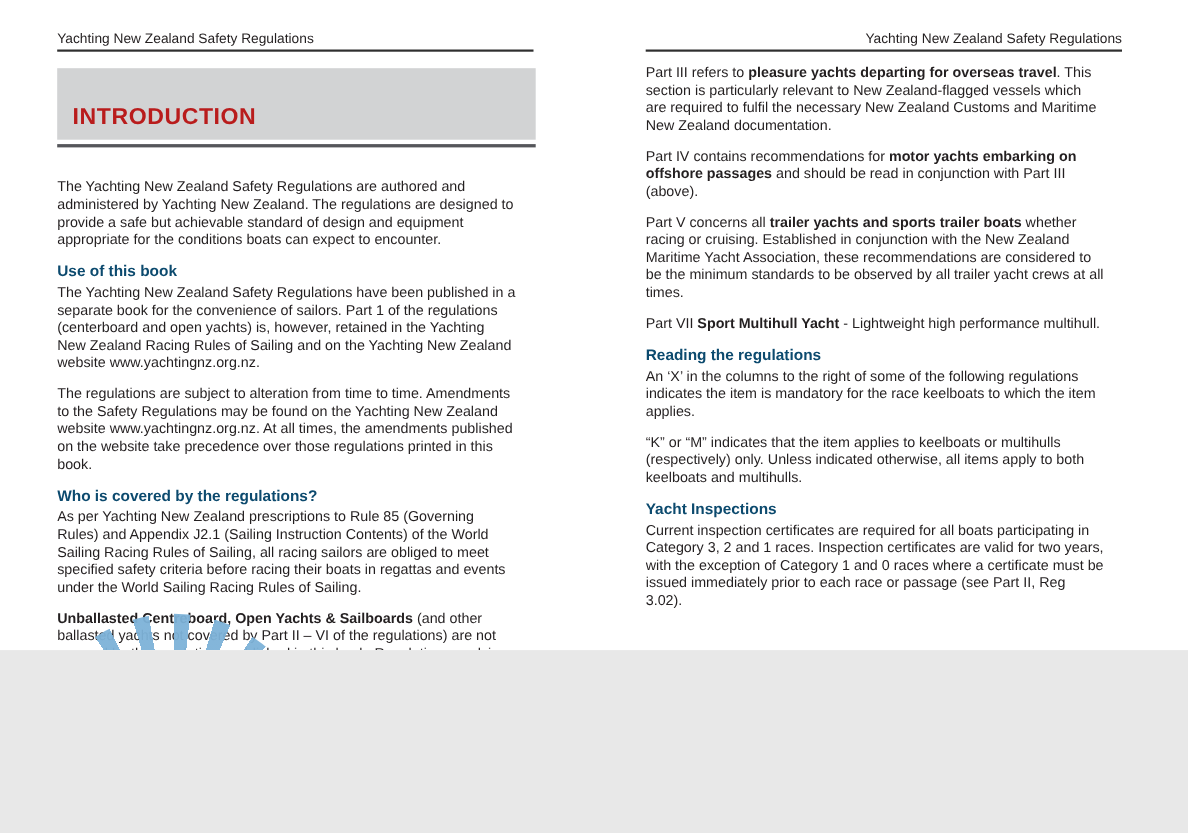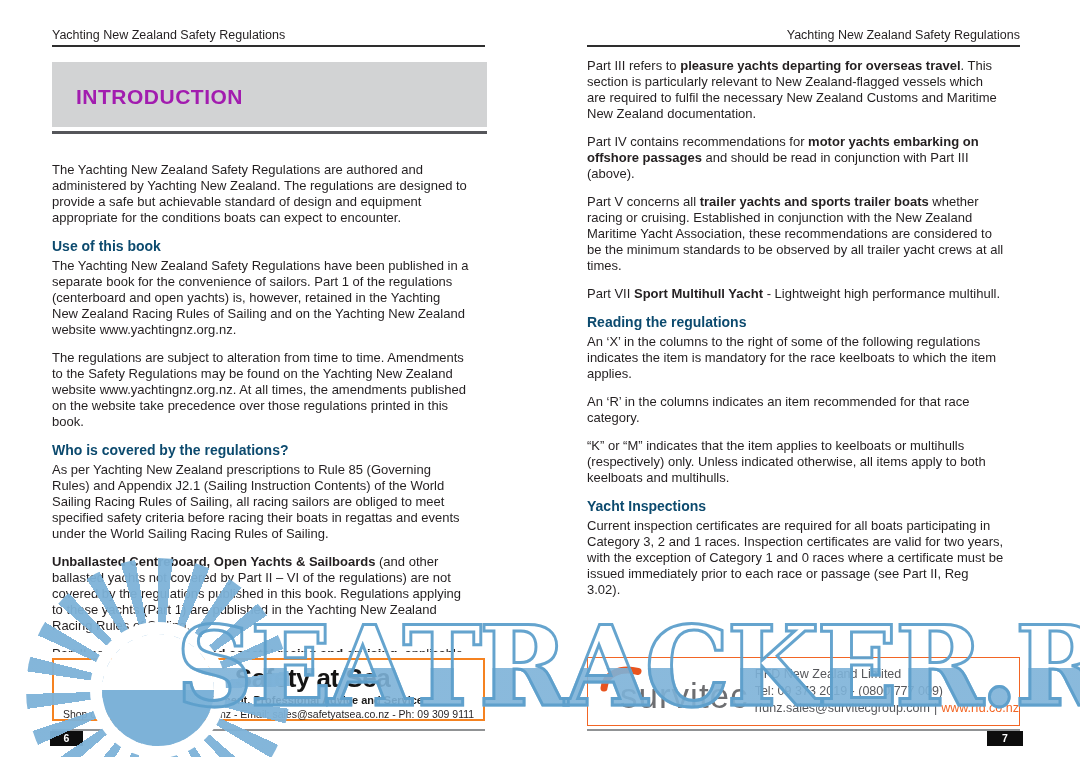--- a/index.html
+++ b/index.html
@@ -1,28 +1,28 @@
 <!DOCTYPE html>
 <html><head>
 <meta charset="utf-8">
 <style>
   html,body{margin:0;padding:0;}
   body{font-family:"Liberation Sans", sans-serif; background:#e8e8e8;}
-  .screen{position:relative;width:1080px;height:757px;background:#ffffff;overflow:hidden;}
+  .screen{position:relative;width:1080px;height:591px;background:#ffffff;overflow:hidden;}
 
   .page-col{position:absolute;top:0;width:433px;height:757px;}
   #left-col{left:52px;}
   #right-col{left:587px;}
 
   .running-head{position:absolute;top:28px;left:0;right:0;font-size:12.5px;color:#231f20;}
   #right-col .running-head{text-align:right;}
   .head-rule{position:absolute;top:45px;left:0;right:0;height:2px;background:#2e2e2e;}
 
   .title-box{position:absolute;top:62px;left:0;right:-2px;height:65px;background:#d2d3d4;}
-  .title-box h1{position:absolute;left:14px;bottom:8px;margin:10px;font-size:21px;letter-spacing:.5px;color:#a21caf;}
+  .title-box h1{position:absolute;left:14px;bottom:8px;margin:0;font-size:21px;letter-spacing:.5px;color:#b91c1c;}
   .title-rule{position:absolute;top:131px;left:0;right:-2px;height:3px;background:#55565a;}
 
   .content{position:absolute;left:0;right:0;font-size:13px;line-height:16px;color:#231f20;overflow:hidden;}
   #left-content{top:162px;height:490px;}
   #right-content{top:58px;height:592px;}
   .content p{margin:0 16px 12px 0;}
   .content h2{font-size:14px;margin:3px 0 4px 0;color:#0c4a6e;}
   .content b{font-weight:bold;}
 
   .ad{position:absolute;left:0;box-sizing:border-box;background:transparent;}
@@ -106,21 +106,20 @@
   <div class="page-col" id="right-col">
     <div class="running-head">Yachting New Zealand Safety Regulations</div>
     <div class="head-rule"></div>
     <div class="content" id="right-content">
         <p><span>Part III refers to </span><b>pleasure yachts departing for overseas travel</b><span>. This section is particularly relevant to New Zealand-flagged vessels which are required to fulfil the necessary New Zealand Customs and Maritime New Zealand documentation.</span></p>
         <p><span>Part IV contains recommendations for </span><b>motor yachts embarking on offshore passages</b><span> and should be read in conjunction with Part III (above).</span></p>
         <p><span>Part V concerns all </span><b>trailer yachts and sports trailer boats</b><span> whether racing or cruising. Established in conjunction with the New Zealand Maritime Yacht Association, these recommendations are considered to be the minimum standards to be observed by all trailer yacht crews at all times.</span></p>
         <p><span>Part VII </span><b>Sport Multihull Yacht</b><span> - Lightweight high performance multihull.</span></p>
         <h2><span>Reading the regulations</span></h2>
         <p><span>An ‘X’ in the columns to the right of some of the following regulations indicates the item is mandatory for the race keelboats to which the item applies.</span></p>
-        <p><span>An ‘R’ in the columns indicates an item recommended for that race category.</span></p>
         <p><span>“K” or “M” indicates that the item applies to keelboats or multihulls (respectively) only. Unless indicated otherwise, all items apply to both keelboats and multihulls.</span></p>
         <h2><span>Yacht Inspections</span></h2>
         <p><span>Current inspection certificates are required for all boats participating in Category 3, 2 and 1 races. Inspection certificates are valid for two years, with the exception of Category 1 and 0 races where a certificate must be issued immediately prior to each race or passage (see Part II, Reg 3.02).</span></p>
       </div>
 
     <div class="ad" id="survitec-ad">
       <div class="sv-logo">
         <svg class="sv-arc" width="48" height="30" viewBox="0 0 48 30">
           <path d="M4 24 C5 10 20 3 38 7.5" stroke="#e8541f" stroke-width="7" fill="none" stroke-linecap="round"></path>
         </svg>

